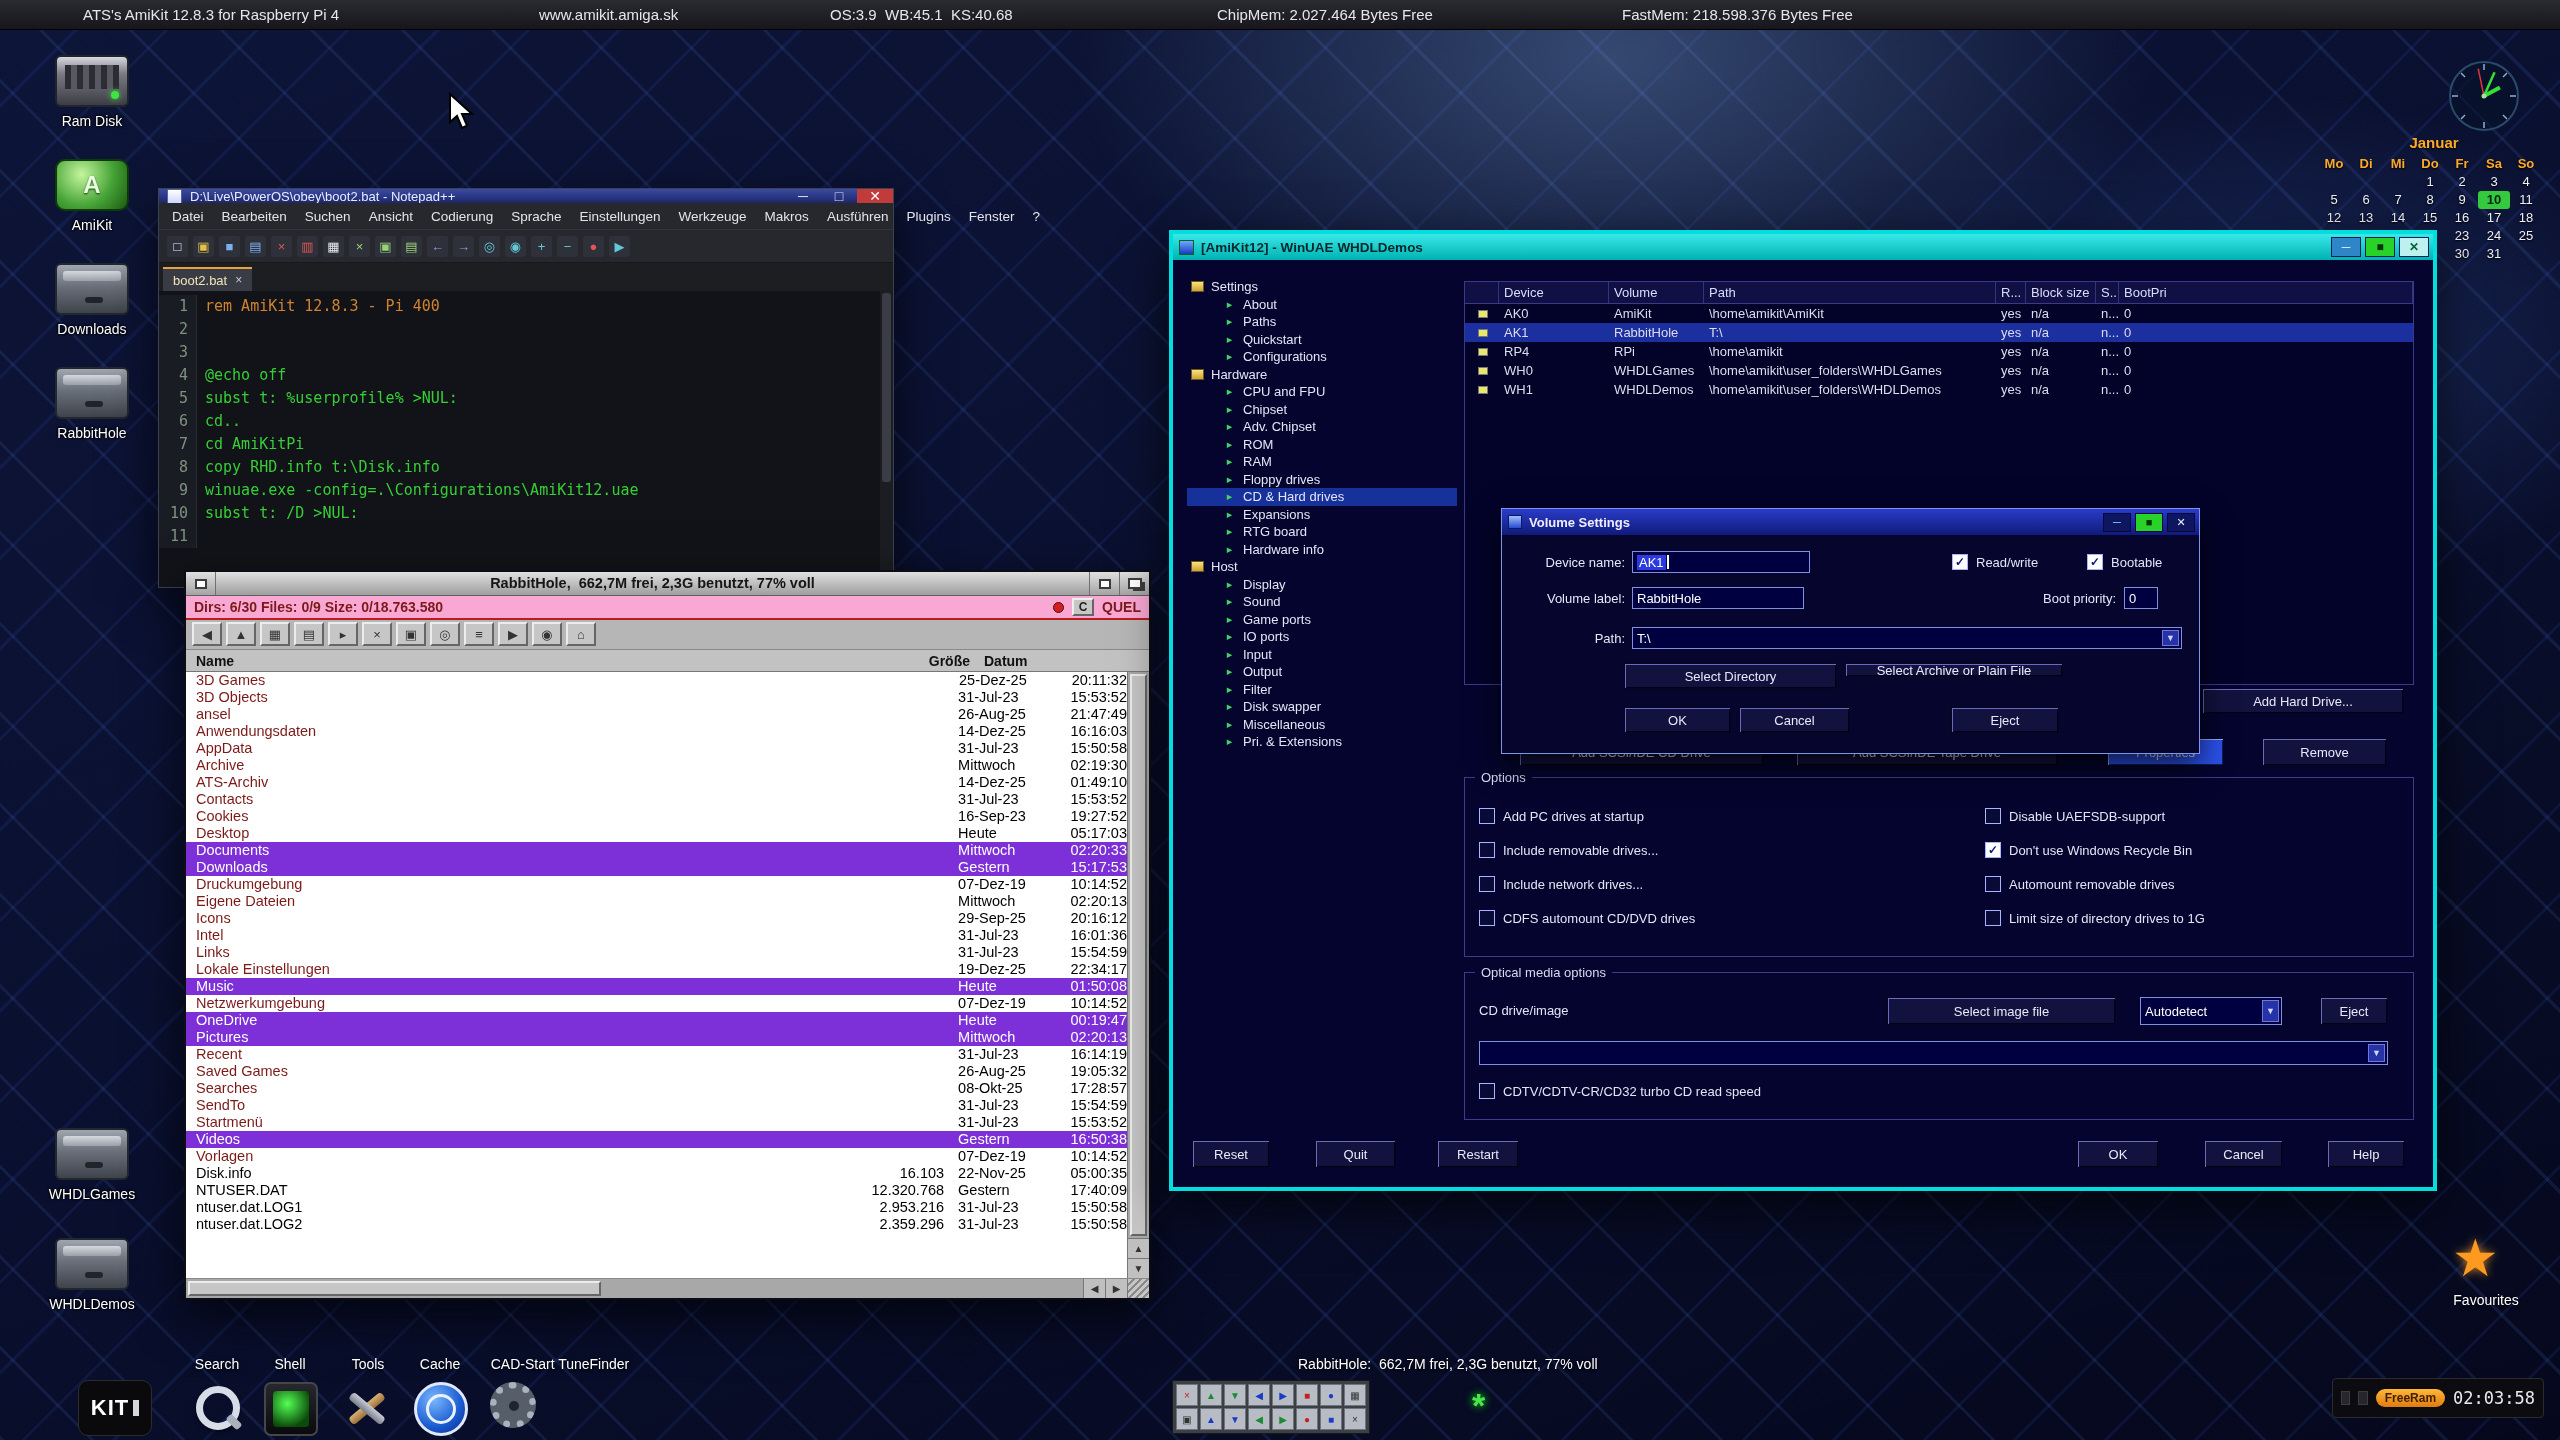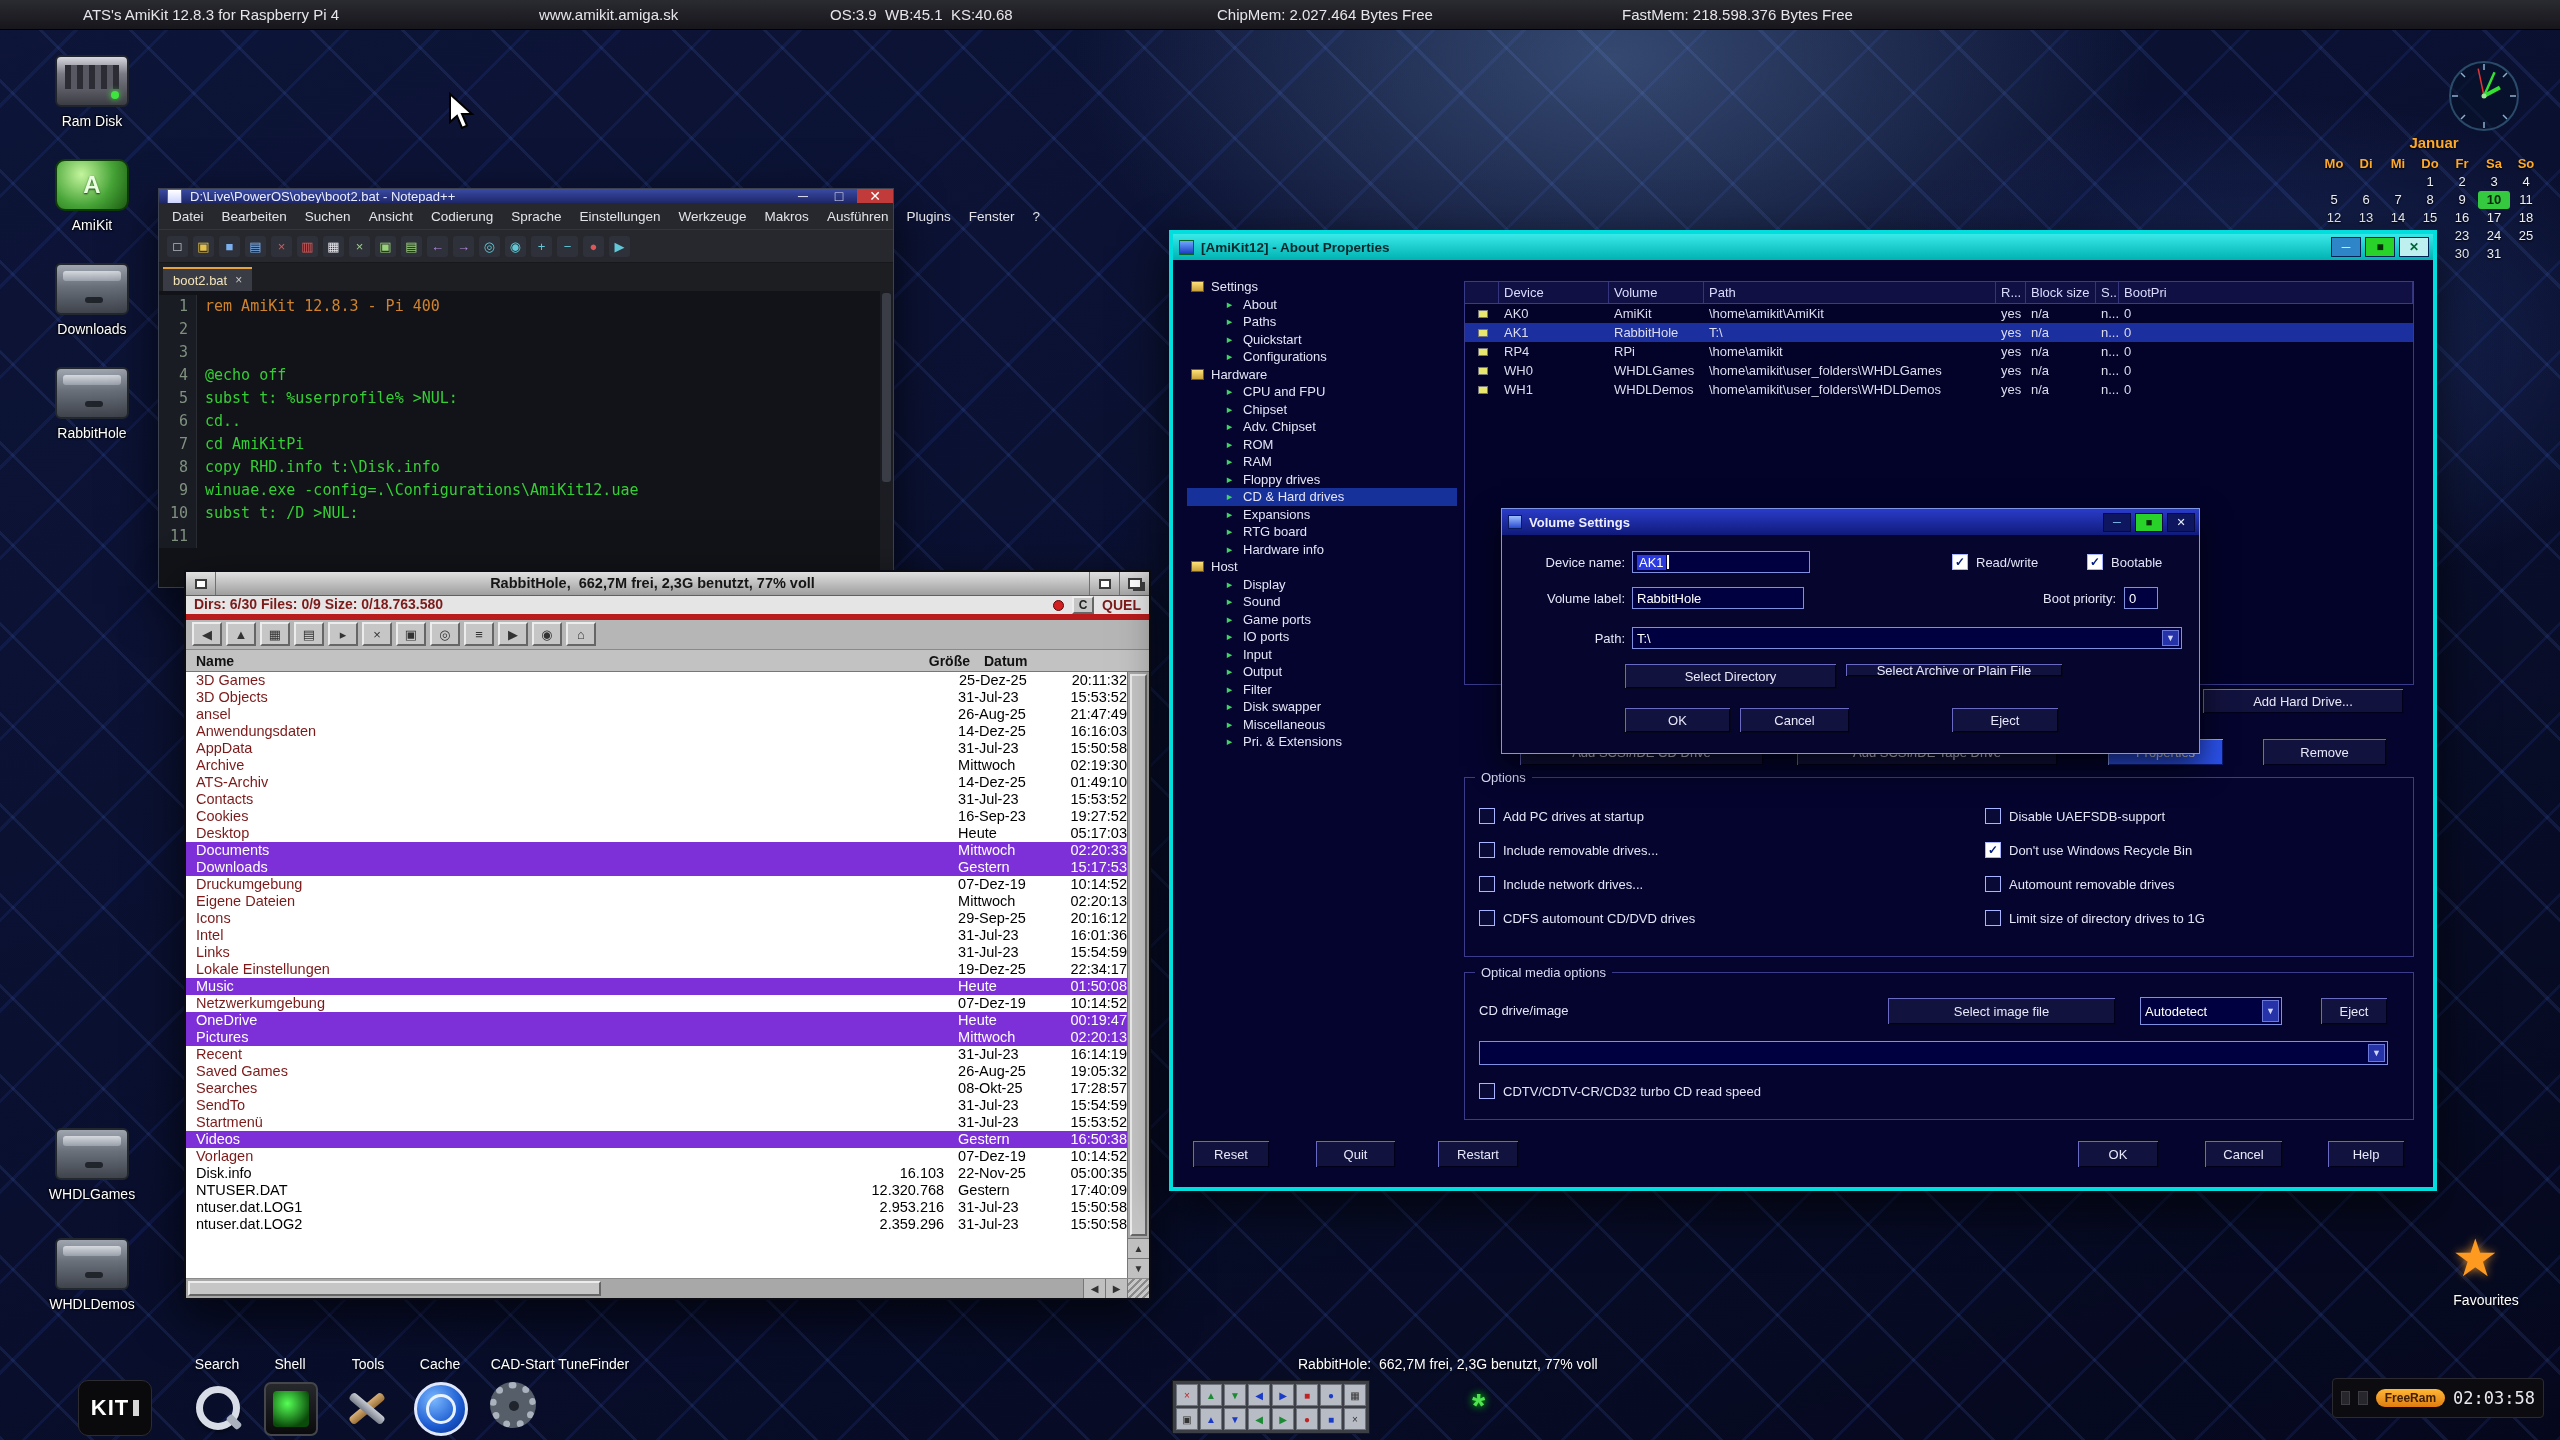--- a/index.html
+++ b/index.html
@@ -81,21 +81,21 @@
   .np-vsb::after{content:"";position:absolute;left:2px;right:2px;top:2px;height:64%;background:#3a3d45;border-radius:3px}
 
   
   #fm{left:184px;top:570px;width:967px;height:730px;background:#b6b6b6;border:2px solid #0c0c14;z-index:3;display:flex;flex-direction:column;font-family:"Liberation Sans",sans-serif}
   .fm-title{height:24px;background:linear-gradient(#e0e0e0,#9e9e9e);display:flex;align-items:stretch;border-bottom:1px solid #606060;flex:none}
   .fm-g{width:30px;display:flex;align-items:center;justify-content:center;border-right:1px solid #707070;background:linear-gradient(#e0e0e0,#a4a4a4)}
   .fm-g.right{border-right:none;border-left:1px solid #707070}
   .fm-g .sq{width:12px;height:10px;border:2px solid #3c3c3c;background:#fff}
   .fm-g .dep{width:14px;height:11px;border:2px solid #3c3c3c;background:#fff;box-shadow:4px 3px 0 -1px #3c3c3c}
   .fm-title .t{flex:1;text-align:center;font-weight:bold;font-size:14.5px;color:#161616;line-height:22px;white-space:pre;overflow:hidden}
-  .fm-info{height:24px;background:#e5e5e5;display:flex;padding:0 8px;color:#7c1a1a;font-weight:bold;font-size:14px;border-bottom:6px solid #b91c1c;flex:none}
+  .fm-info{height:24px;background:#f9a8d4;display:flex;align-items:center;padding:0 8px;color:#7c1a1a;font-weight:bold;font-size:14px;border-bottom:2px solid #b91c1c;flex:none}
   .fm-info .right{margin-left:auto;display:flex;align-items:center;gap:8px}
   .fm-led{width:11px;height:11px;border-radius:50%;background:#d22020;border:1px solid #5a0808}
   .fm-cbtn{width:22px;height:18px;background:#c6c6c6;border-top:2px solid #eee;border-left:2px solid #eee;border-right:2px solid #666;border-bottom:2px solid #666;font-size:12px;font-weight:bold;color:#222;display:flex;align-items:center;justify-content:center}
   .fm-src{color:#7c1a1a}
   .fm-tools{height:30px;background:#b6b6b6;display:flex;gap:4px;padding:2px 6px;border-bottom:1px solid #8a8a8a;flex:none}
   .fm-btn{width:30px;height:24px;background:#c6c6c6;border-top:2px solid #ececec;border-left:2px solid #ececec;border-right:2px solid #666;border-bottom:2px solid #666;display:flex;align-items:center;justify-content:center;font-size:13px;color:#333}
   .fm-cols{height:22px;display:flex;background:#c2c2c2;border-bottom:1px solid #777;font-weight:bold;font-size:14px;color:#111;flex:none}
   .fm-cols span{line-height:22px}
   .fm-cols span:nth-child(1){width:700px;padding-left:10px}
   .fm-cols span:nth-child(2){width:84px;text-align:right}
@@ -862,21 +862,21 @@
       </div>
     <div class="har">◀</div>
     <div class="har">▶</div>
     <div class="corner"></div>
   </div>
 </div>
 
 <div id="wu" class="win">
   <div class="wu-title">
     <span class="wico"></span>
-    <span>[AmiKit12] - About Properties</span>
+    <span>[AmiKit12] - WinUAE WHDLDemos</span>
     <span style="margin-left:auto;display:flex">
       <span class="wu-ctrl min">─</span>
       <span class="wu-ctrl max">■</span>
       <span class="wu-ctrl cls">✕</span>
     </span>
   </div>
   <div class="wu-body">
 
     <div class="wu-tree">
 

